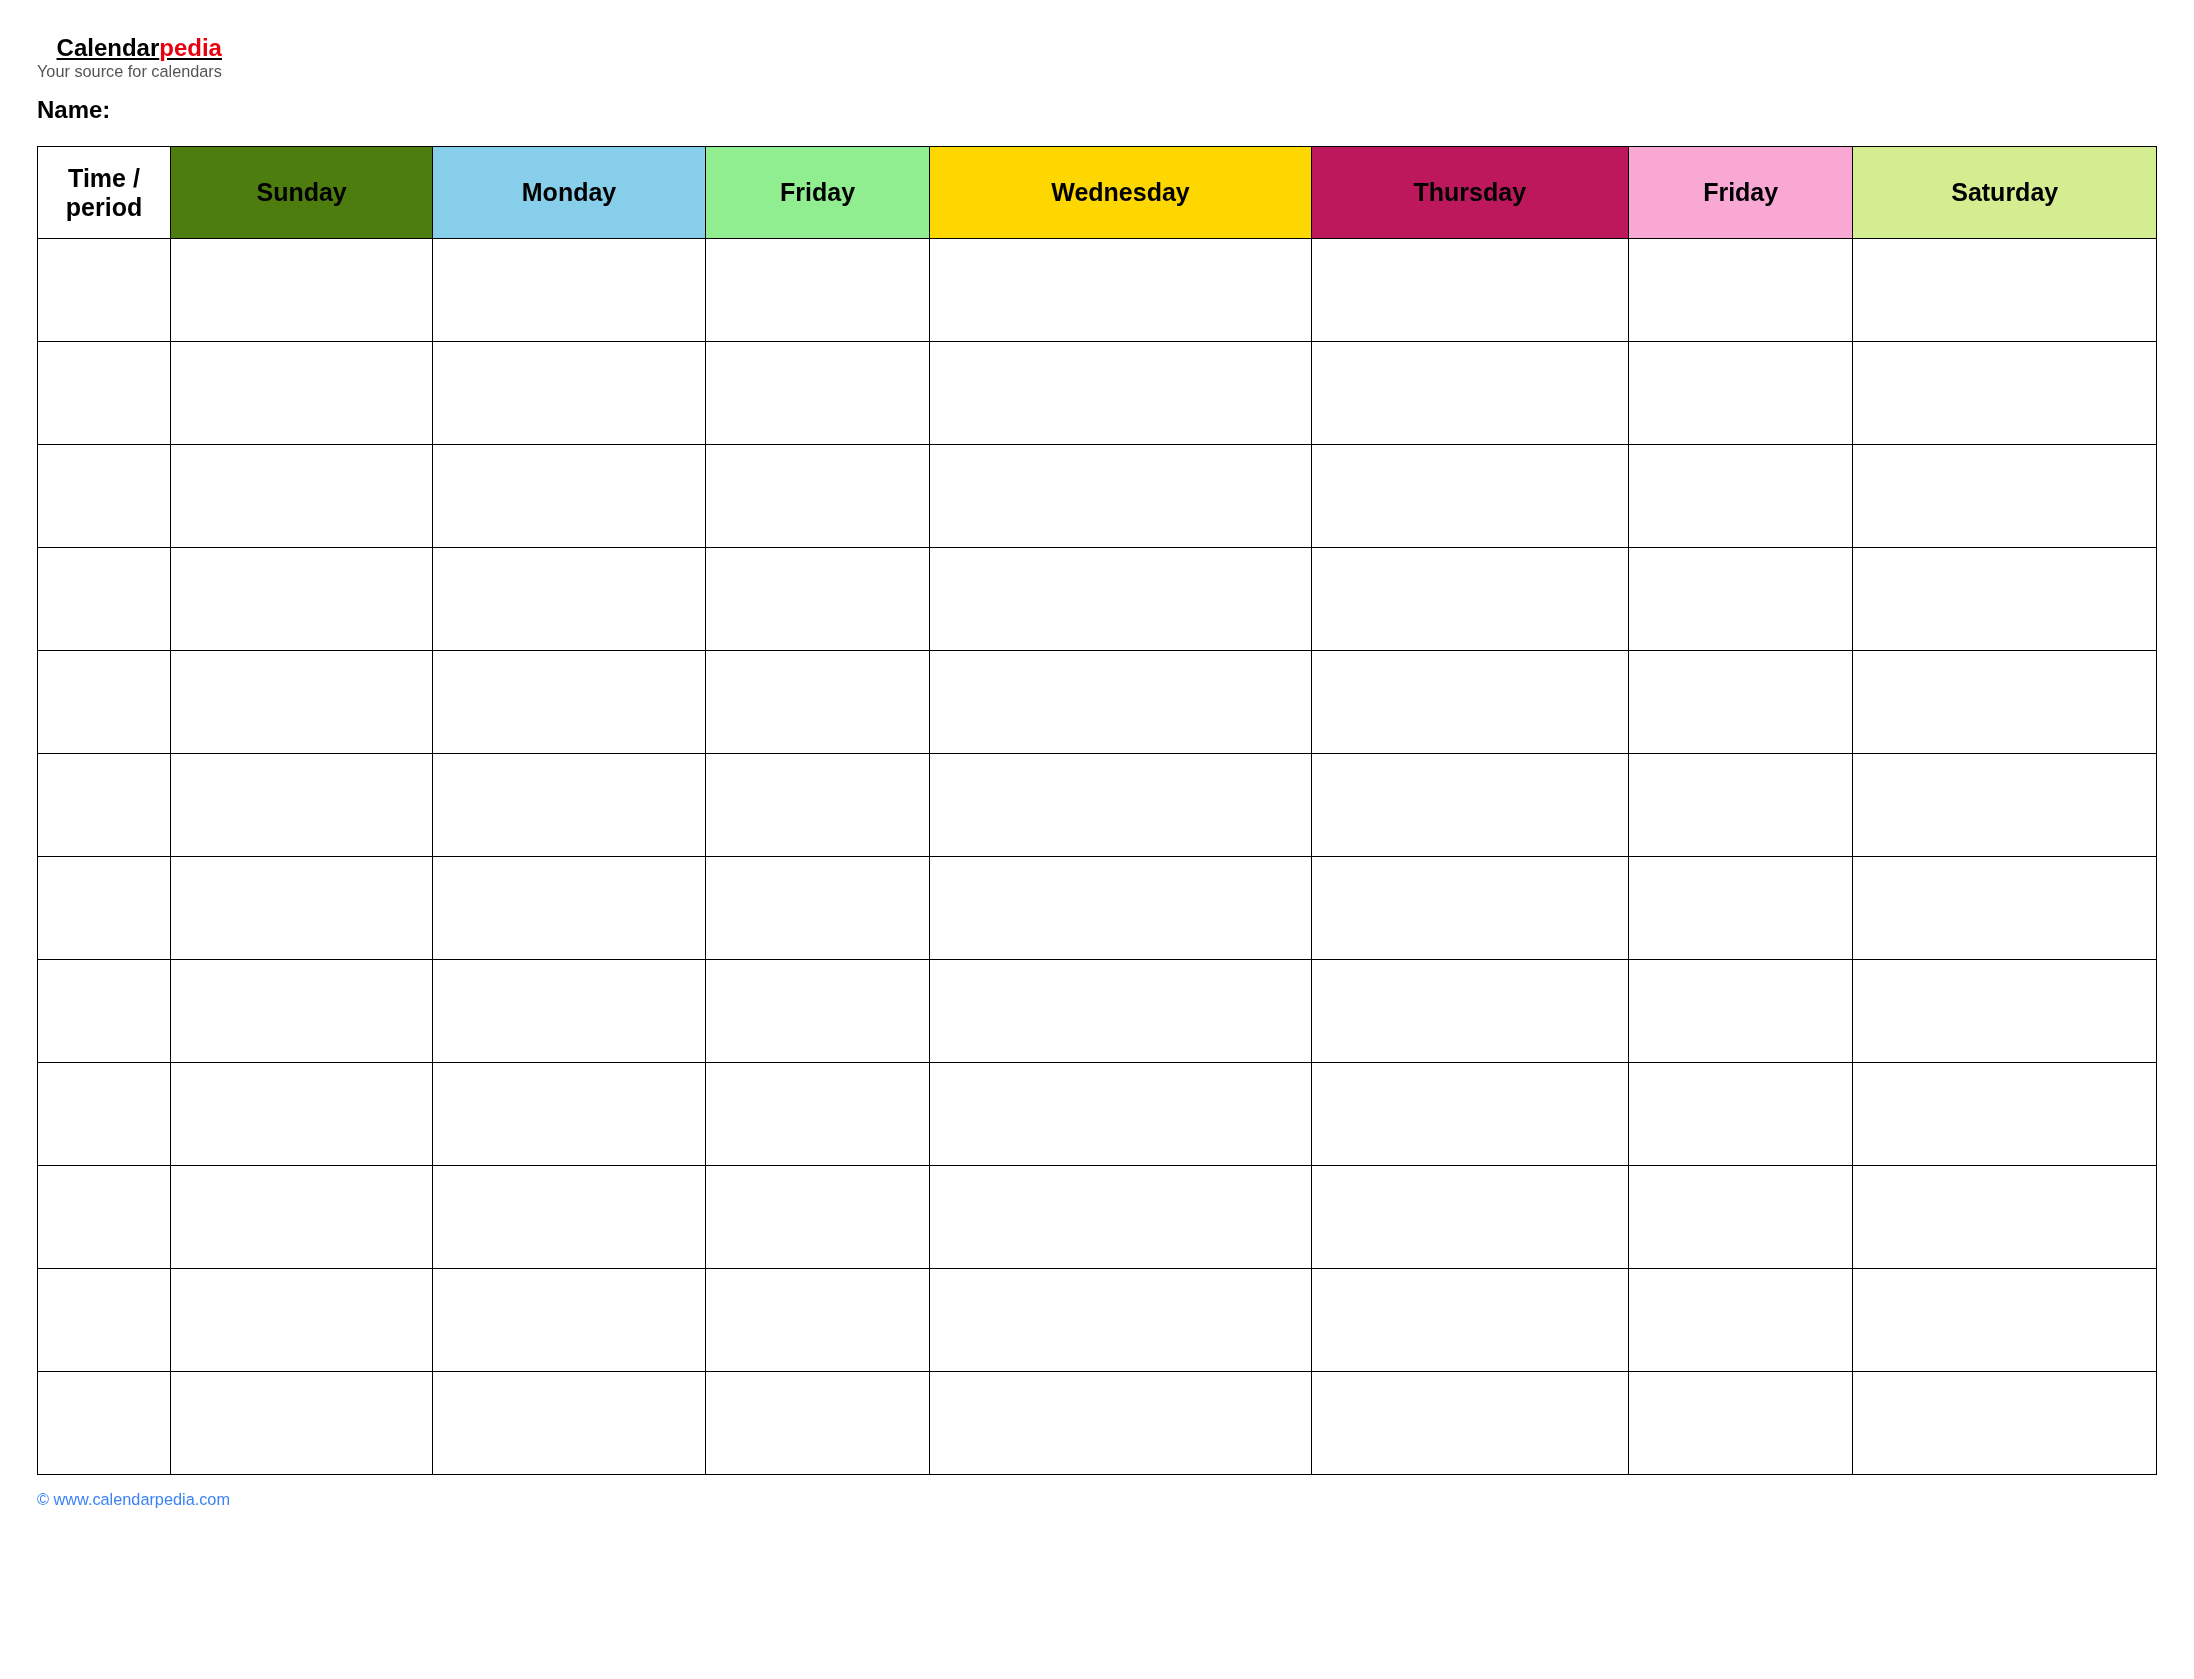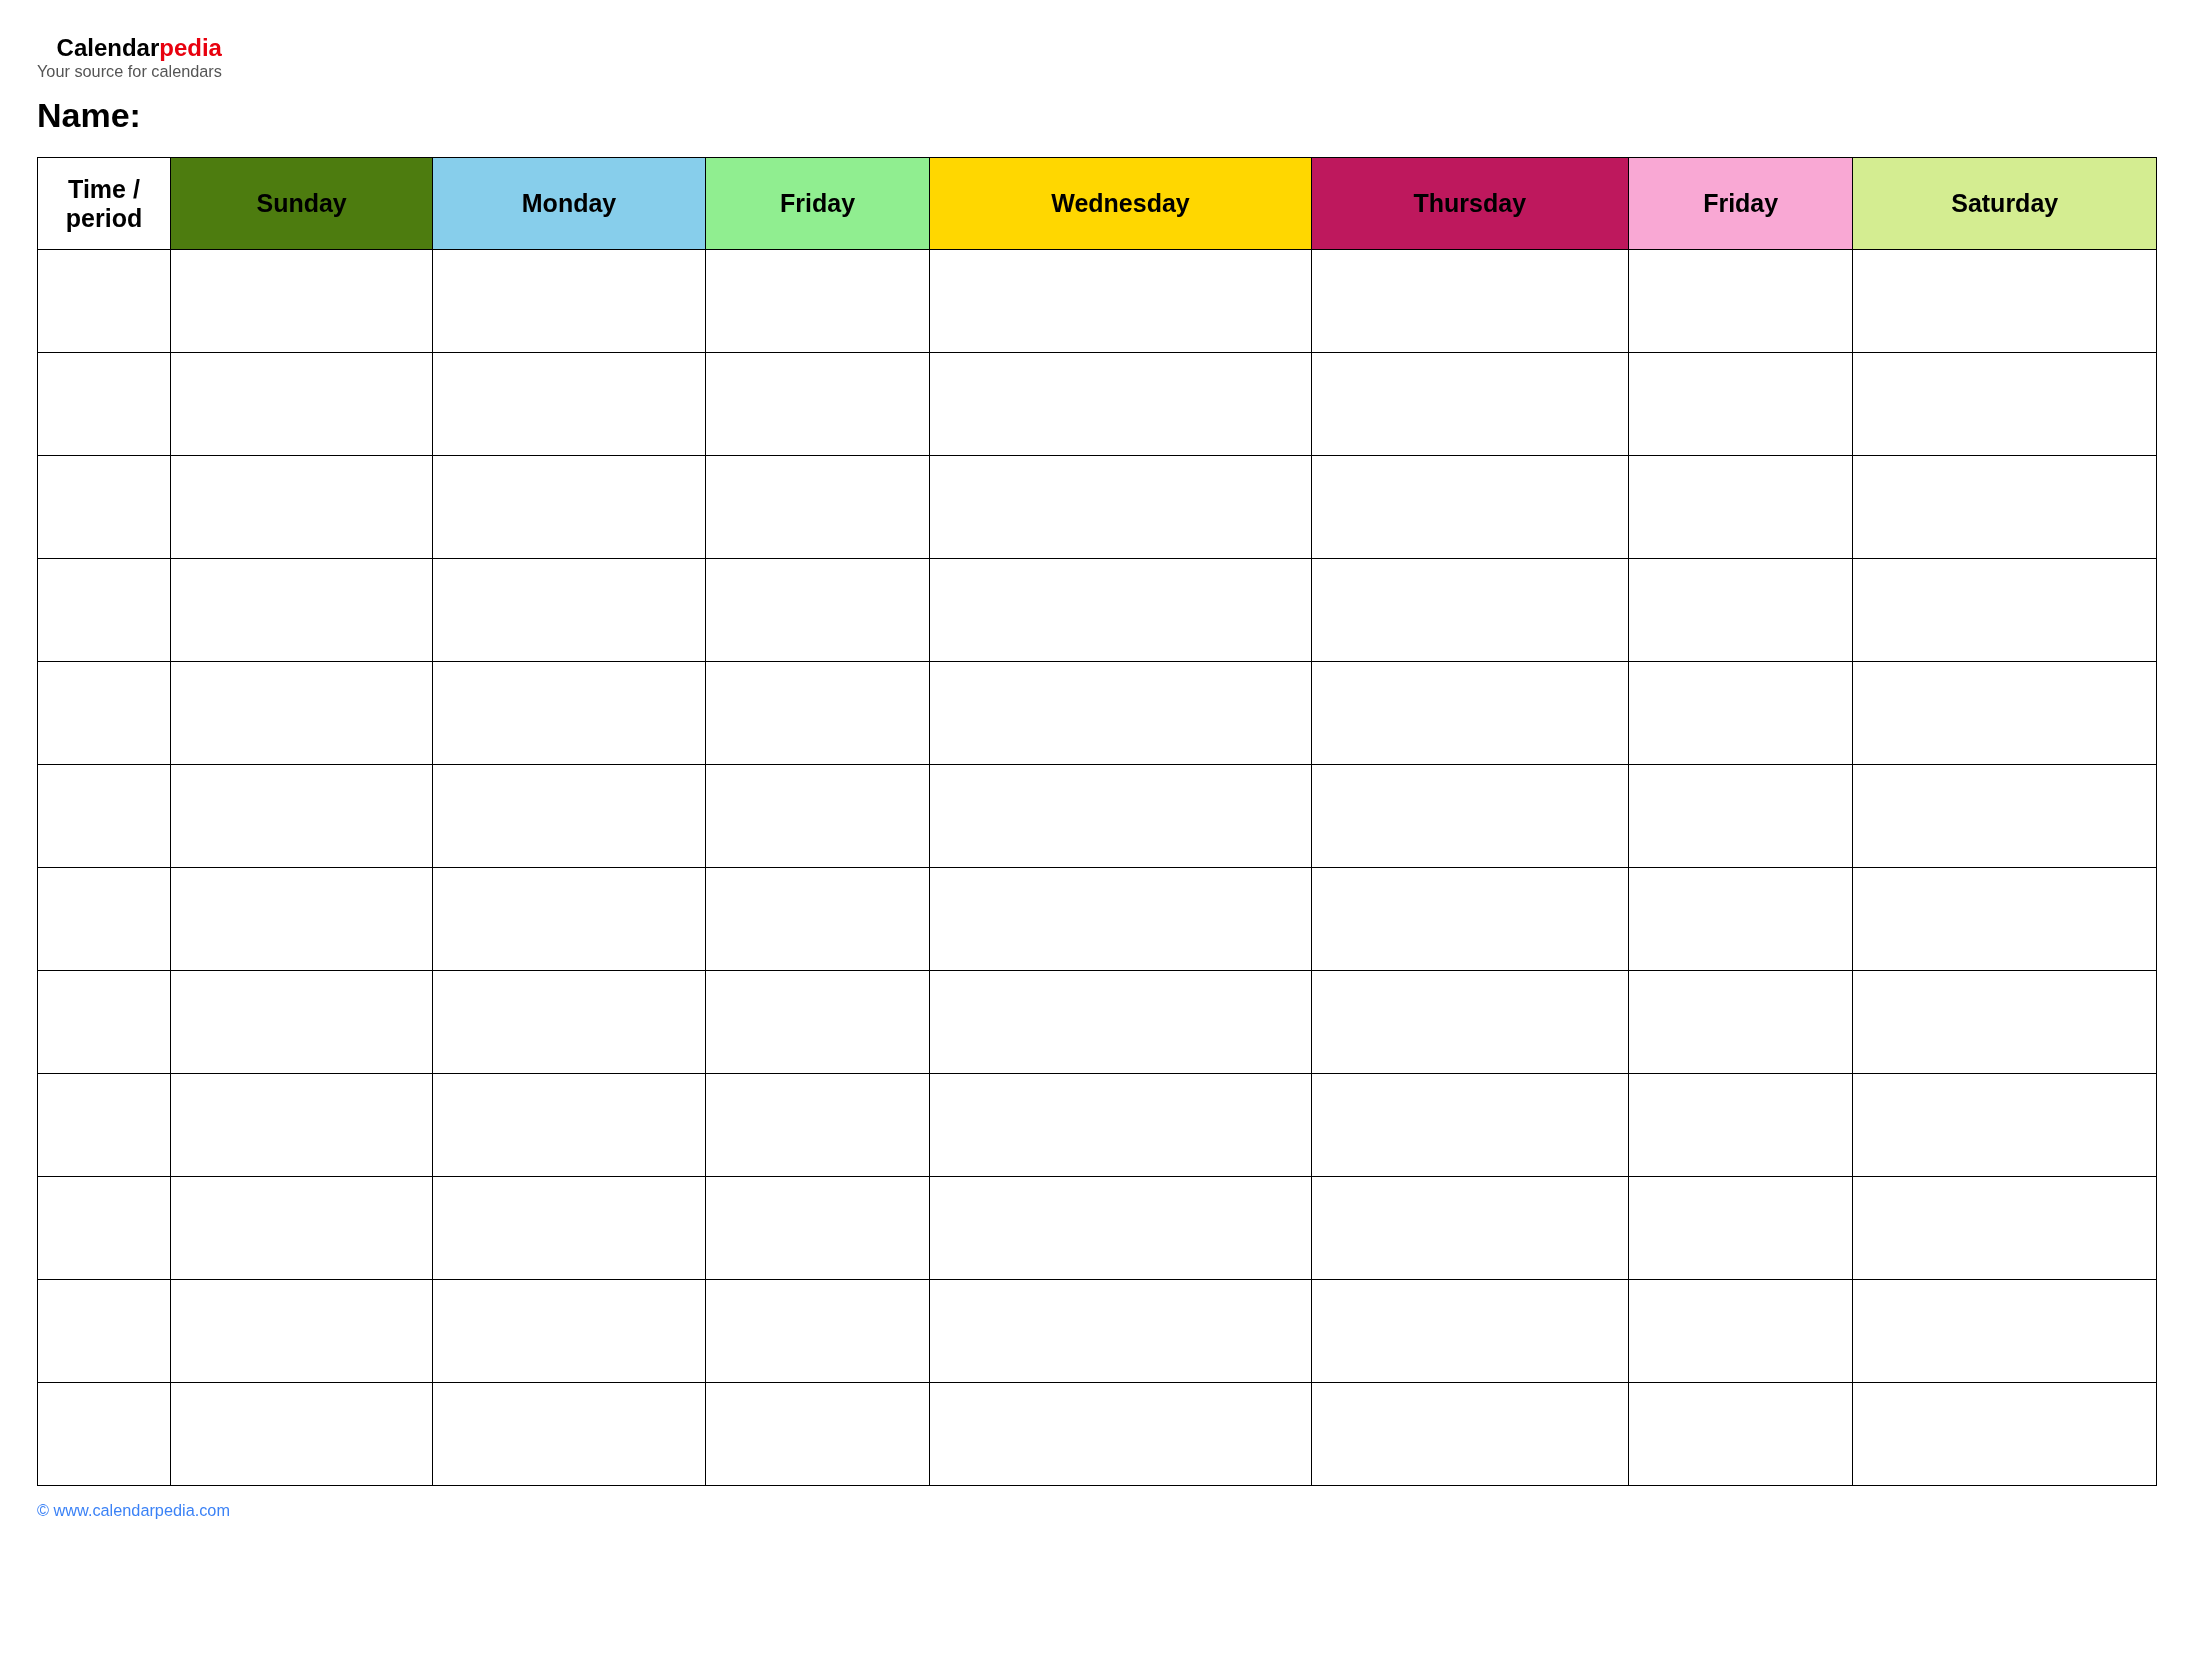--- a/index.html
+++ b/index.html
@@ -33,38 +33,39 @@
     .logo-container {
       text-align: right;
       margin-top: 3.7px;
     }
 
     .logo-text {
       font-size: 24px;
       font-weight: bold;
       color: #000000;
       line-height: 1.2;
+      text-decoration: underline;
     }
 
     .logo-text .logo-red {
       color: #e8000e;
     }
 
     .logo-tagline {
       font-size: 16.3px;
       color: #555555;
       display: block;
     }
 
     .name-row {
       margin-bottom: 22px;
     }
 
     .name-label {
-      font-size: 34px;
+      font-size: 24px;
       font-weight: bold;
       color: #000000;
     }
 
     .schedule-table {
       width: 100%;
       border-collapse: collapse;
       border: 1.5px solid #000000;
     }
 

